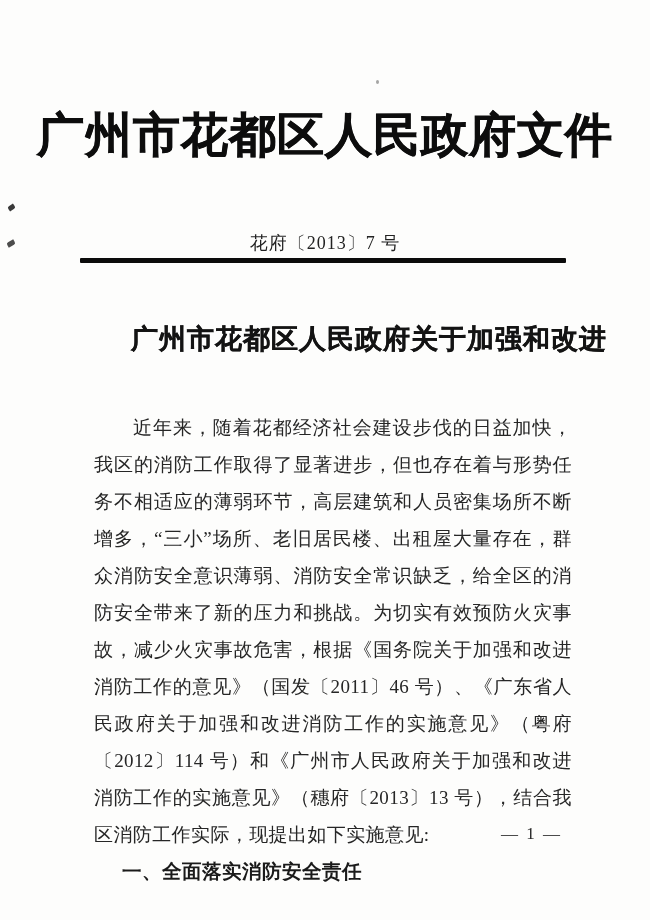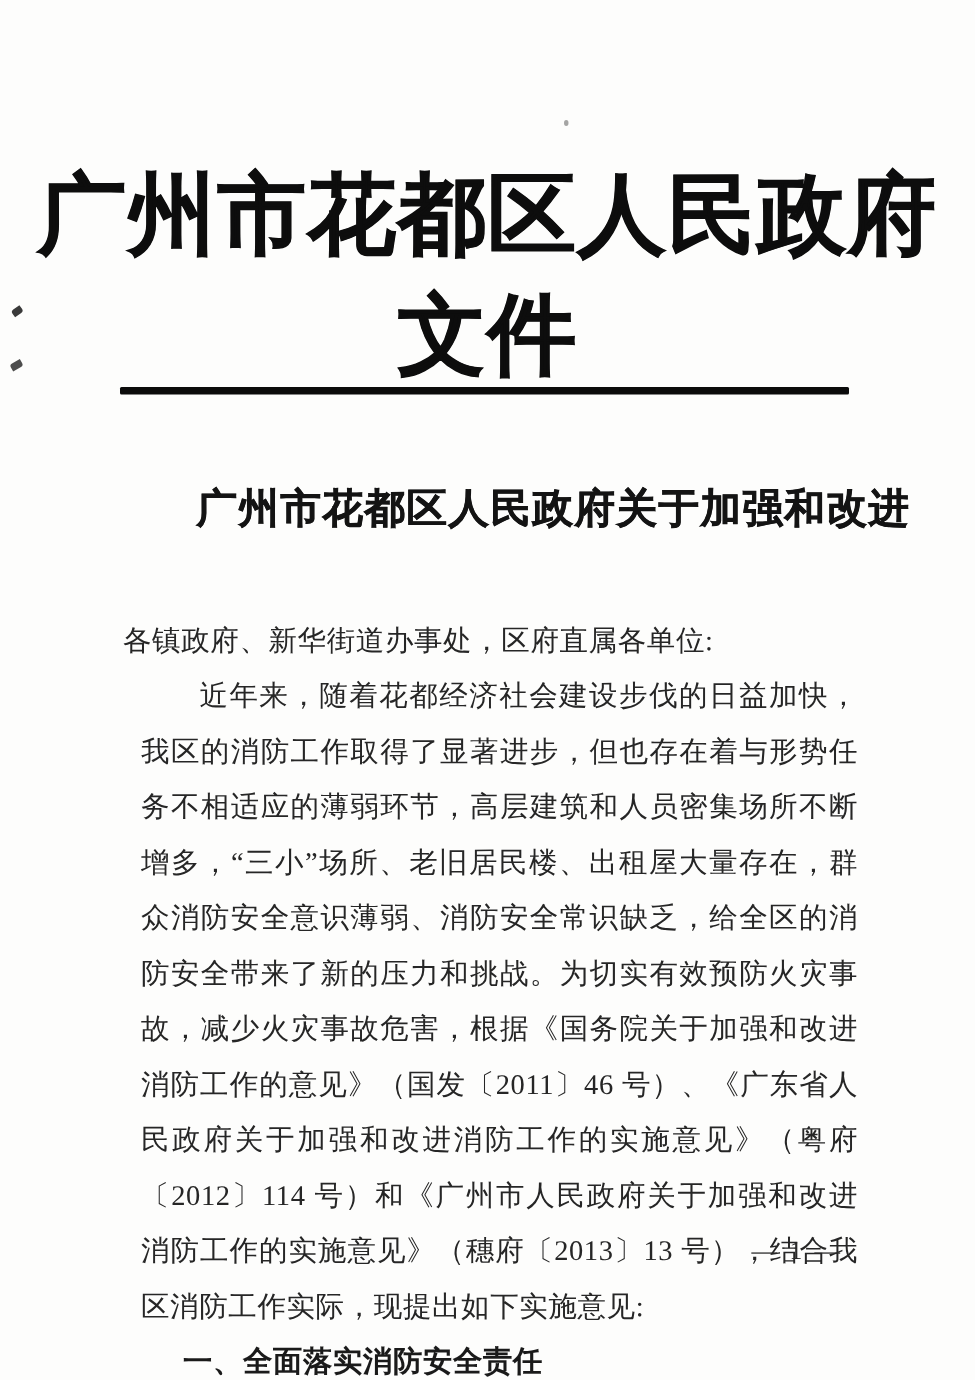--- a/index.html
+++ b/index.html
@@ -16,21 +16,21 @@
     color: #1c1c1c;
   }
 
   
   .doc-title {
     position: absolute;
     top: 104px;
     left: 0;
     width: 100%;
     text-align: center;
-    font-size: 59px;
+    font-size: 47px;
     font-weight: 700;
     letter-spacing: 1px;
     color: #0d0d0d;
     font-family: Liberation Serif, serif;
     -webkit-text-stroke: 0.6px #0d0d0d;
   }
 
   
   .doc-number {
     position: absolute;
@@ -113,28 +113,28 @@
 <body>
 
 <div class="page">
 
   <span class="artifact a1"></span>
   <span class="artifact a2"></span>
   <span class="artifact a3"></span>
 
   <div class="doc-title">广州市花都区人民政府文件</div>
 
+  <div class="doc-number">花府〔2013〕7 号</div>
 
   <div class="rule"></div>
 
   <div class="subject">
     <div>广州市花都区人民政府关于加强和改进</div>
   </div>
 
   <div class="body-block">
-    <p class="salutation">各镇政府、新华街道办事处，区府直属各单位:</p>
     <p class="para">近年来，随着花都经济社会建设步伐的日益加快，我区的消防工作取得了显著进步，但也存在着与形势任务不相适应的薄弱环节，高层建筑和人员密集场所不断增多，“三小”场所、老旧居民楼、出租屋大量存在，群众消防安全意识薄弱、消防安全常识缺乏，给全区的消防安全带来了新的压力和挑战。为切实有效预防火灾事故，减少火灾事故危害，根据《国务院关于加强和改进消防工作的意见》（国发〔2011〕46 号）、《广东省人民政府关于加强和改进消防工作的实施意见》（粤府〔2012〕114 号）和《广州市人民政府关于加强和改进消防工作的实施意见》（穗府〔2013〕13 号），结合我区消防工作实际，现提出如下实施意见:</p>
     <p class="section-heading">一、全面落实消防安全责任</p>
   </div>
 
   <div class="page-number">— 1 —</div>
 
 </div>
 
 </body></html>

